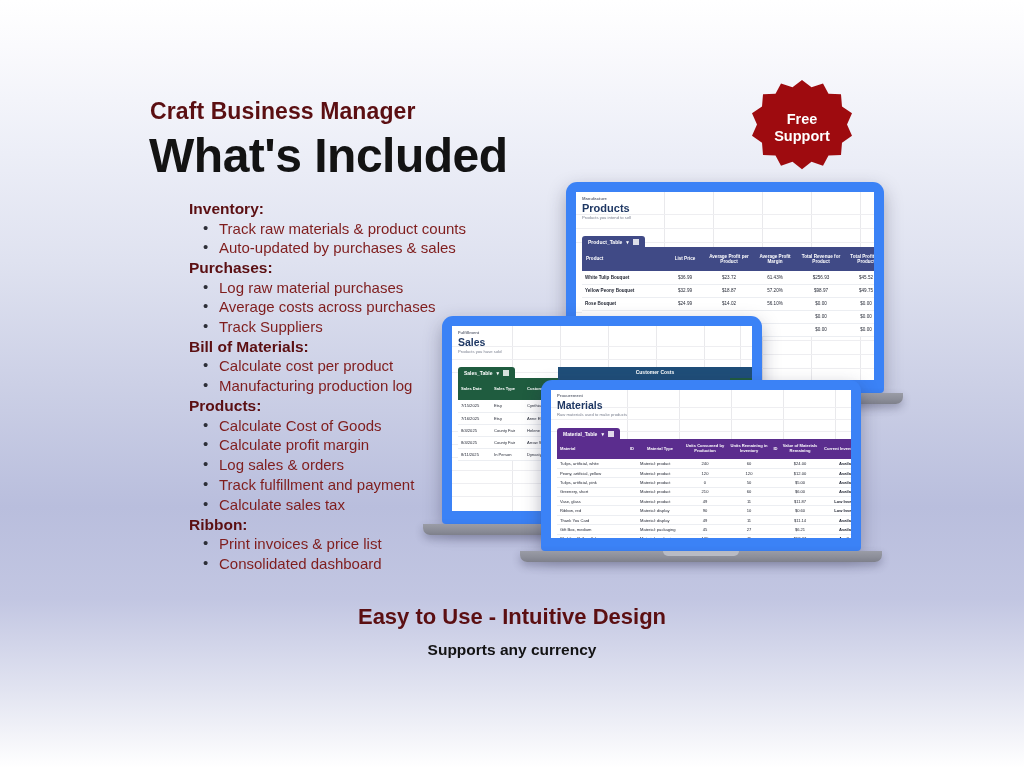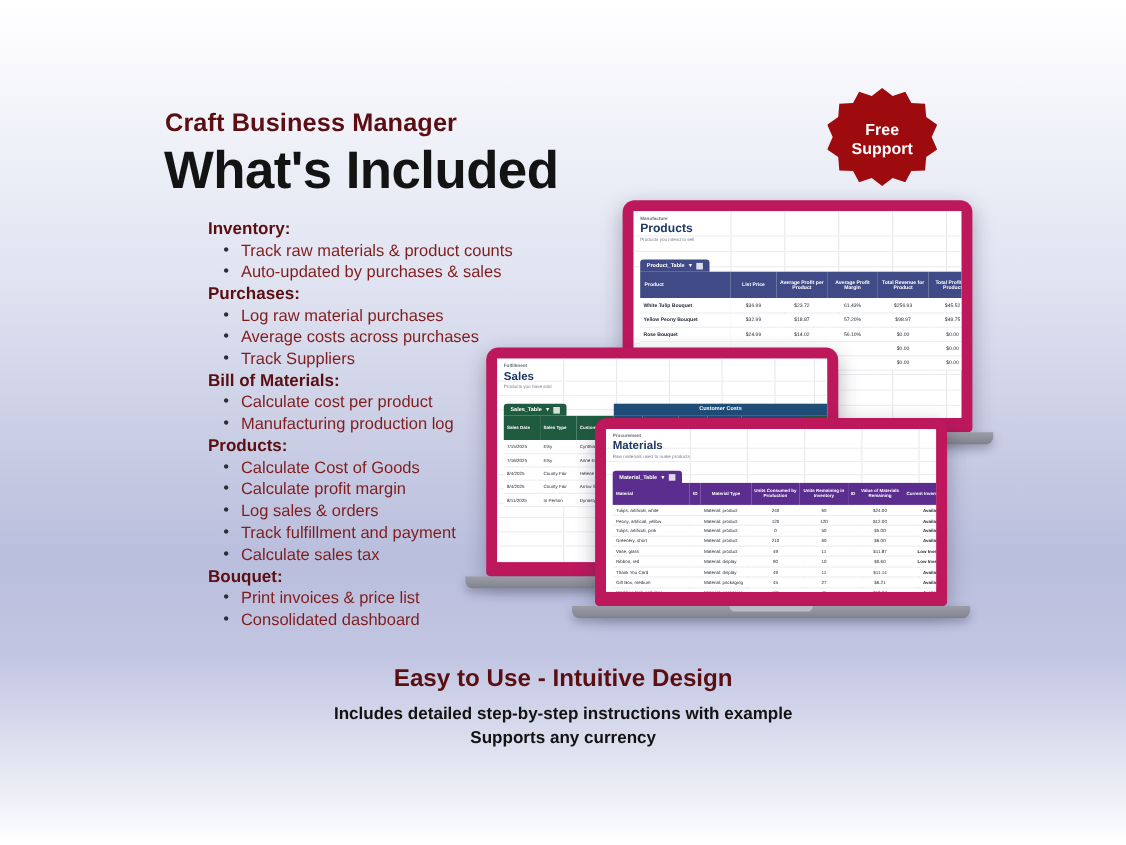--- a/index.html
+++ b/index.html
@@ -51,21 +51,21 @@
   .badge .btext {
     position:absolute; inset:0; display:flex; flex-direction:column;
     align-items:center; justify-content:center;
     color:#ffffff; font-size:14.5px; font-weight:bold; line-height:17.5px;
     text-align:center; padding-bottom:2px;
   }
 
   
   .laptop { position:absolute; }
   .lid {
-    background:#be185d; border-radius:11px 11px 4px 4px;
+    background:#3b82f6; border-radius:11px 11px 4px 4px;
     box-shadow:0 7px 18px rgba(40,40,70,.35);
     padding:10px 10px 13px 10px; position:relative;text-decoration:underline;
   }
   .screen { background:#ffffff; overflow:hidden; position:relative; }
   .base {
     height:11px; background:linear-gradient(180deg,#9a9ca6,#8c8e99 55%,#7e808b);
     border-radius:0 0 7px 7px; position:relative;
     box-shadow:0 4px 9px rgba(40,40,70,.3);
   }
   .notch {
@@ -151,21 +151,21 @@
     <li class="feat-item">Calculate Cost of Goods</li>
     <li class="feat-item">Calculate profit margin</li>
   </ul>
 
   <ul class="feat-list">
     <li class="feat-item">Log sales &amp; orders</li>
     <li class="feat-item">Track fulfillment and payment</li>
     <li class="feat-item">Calculate sales tax</li>
   </ul>
 
-  <div class="feat-head">Bouquet:</div>
+  <div class="feat-head">Ribbon:</div>
   <ul class="feat-list">
     <li class="feat-item">Print invoices &amp; price list</li>
     <li class="feat-item">Consolidated dashboard</li>
   </ul>
 </div>
 
 <div class="badge">
   <div class="star"></div>
   <div class="btext">
     <span>Free</span>
@@ -585,15 +585,14 @@
       </div>
     </div>
   </div>
   <div class="base" style="width:362px; margin-left:-21px;">
     <div class="notch"></div>
   </div>
 </div>
 
 <div class="foot1">Easy to Use - Intuitive Design</div>
 <div class="foot2">
-  <div>Includes detailed step-by-step instructions with example</div>
   <div>Supports any currency</div>
 </div>
 
 </body></html>

